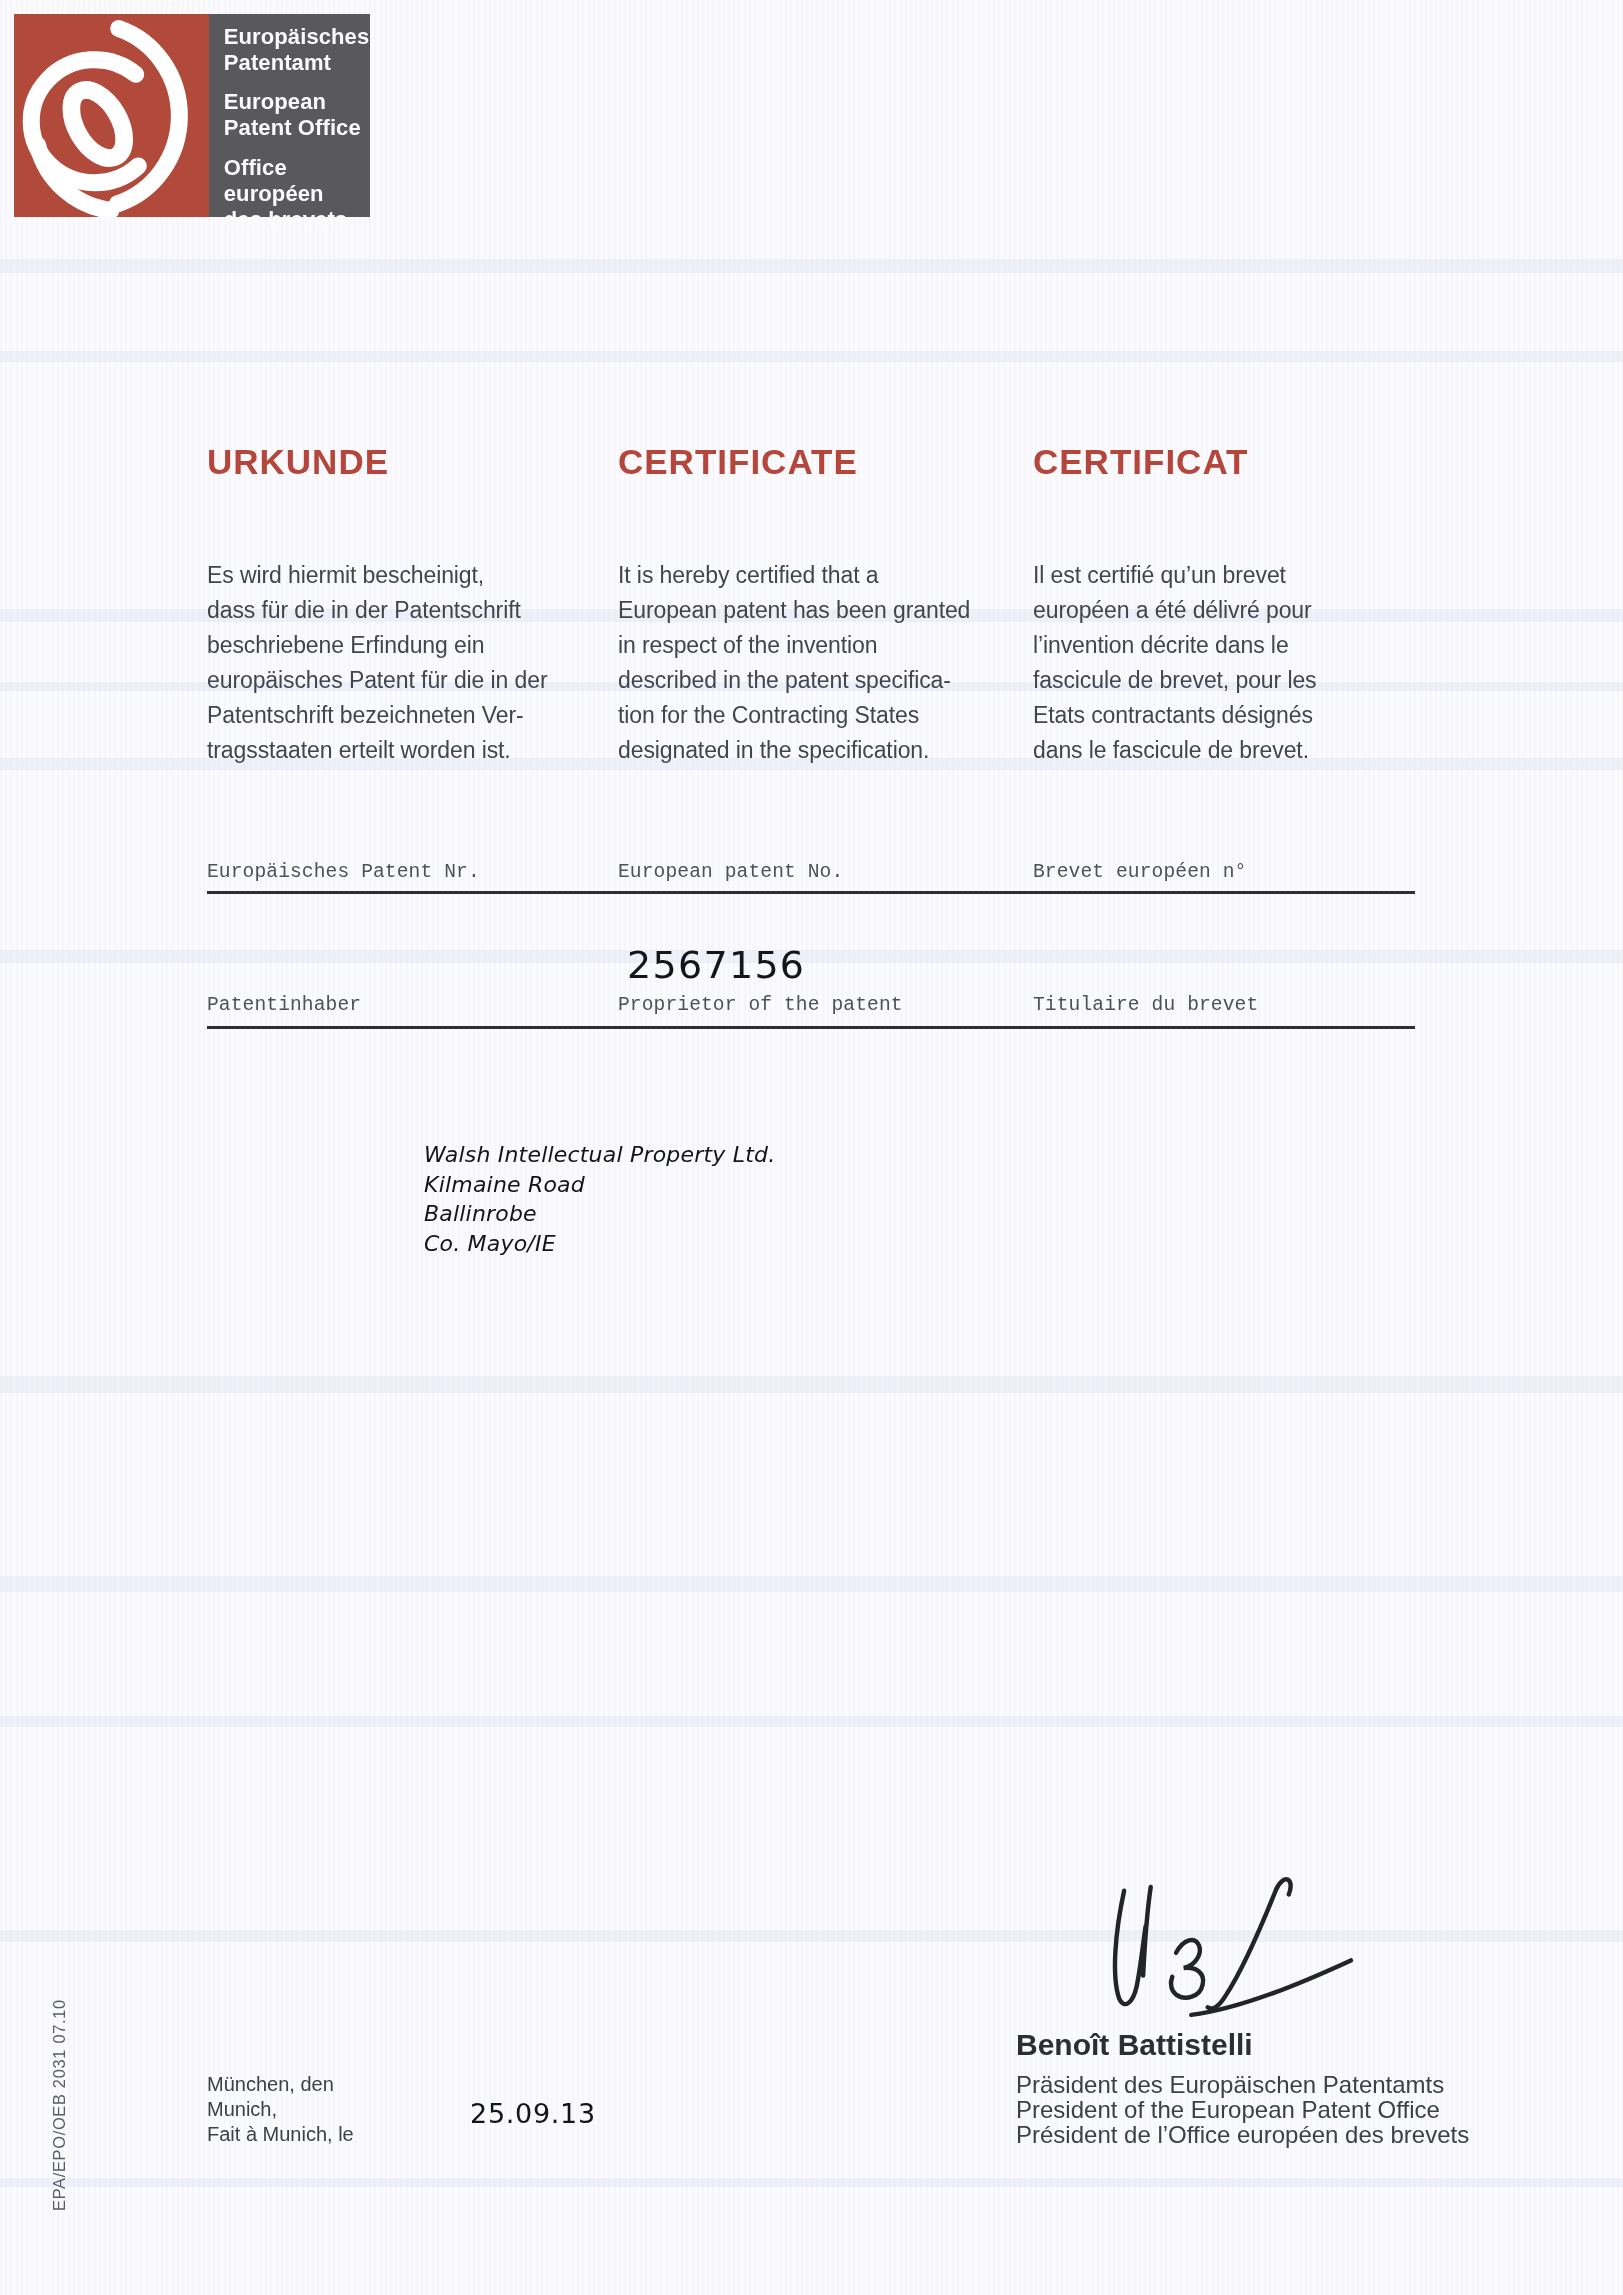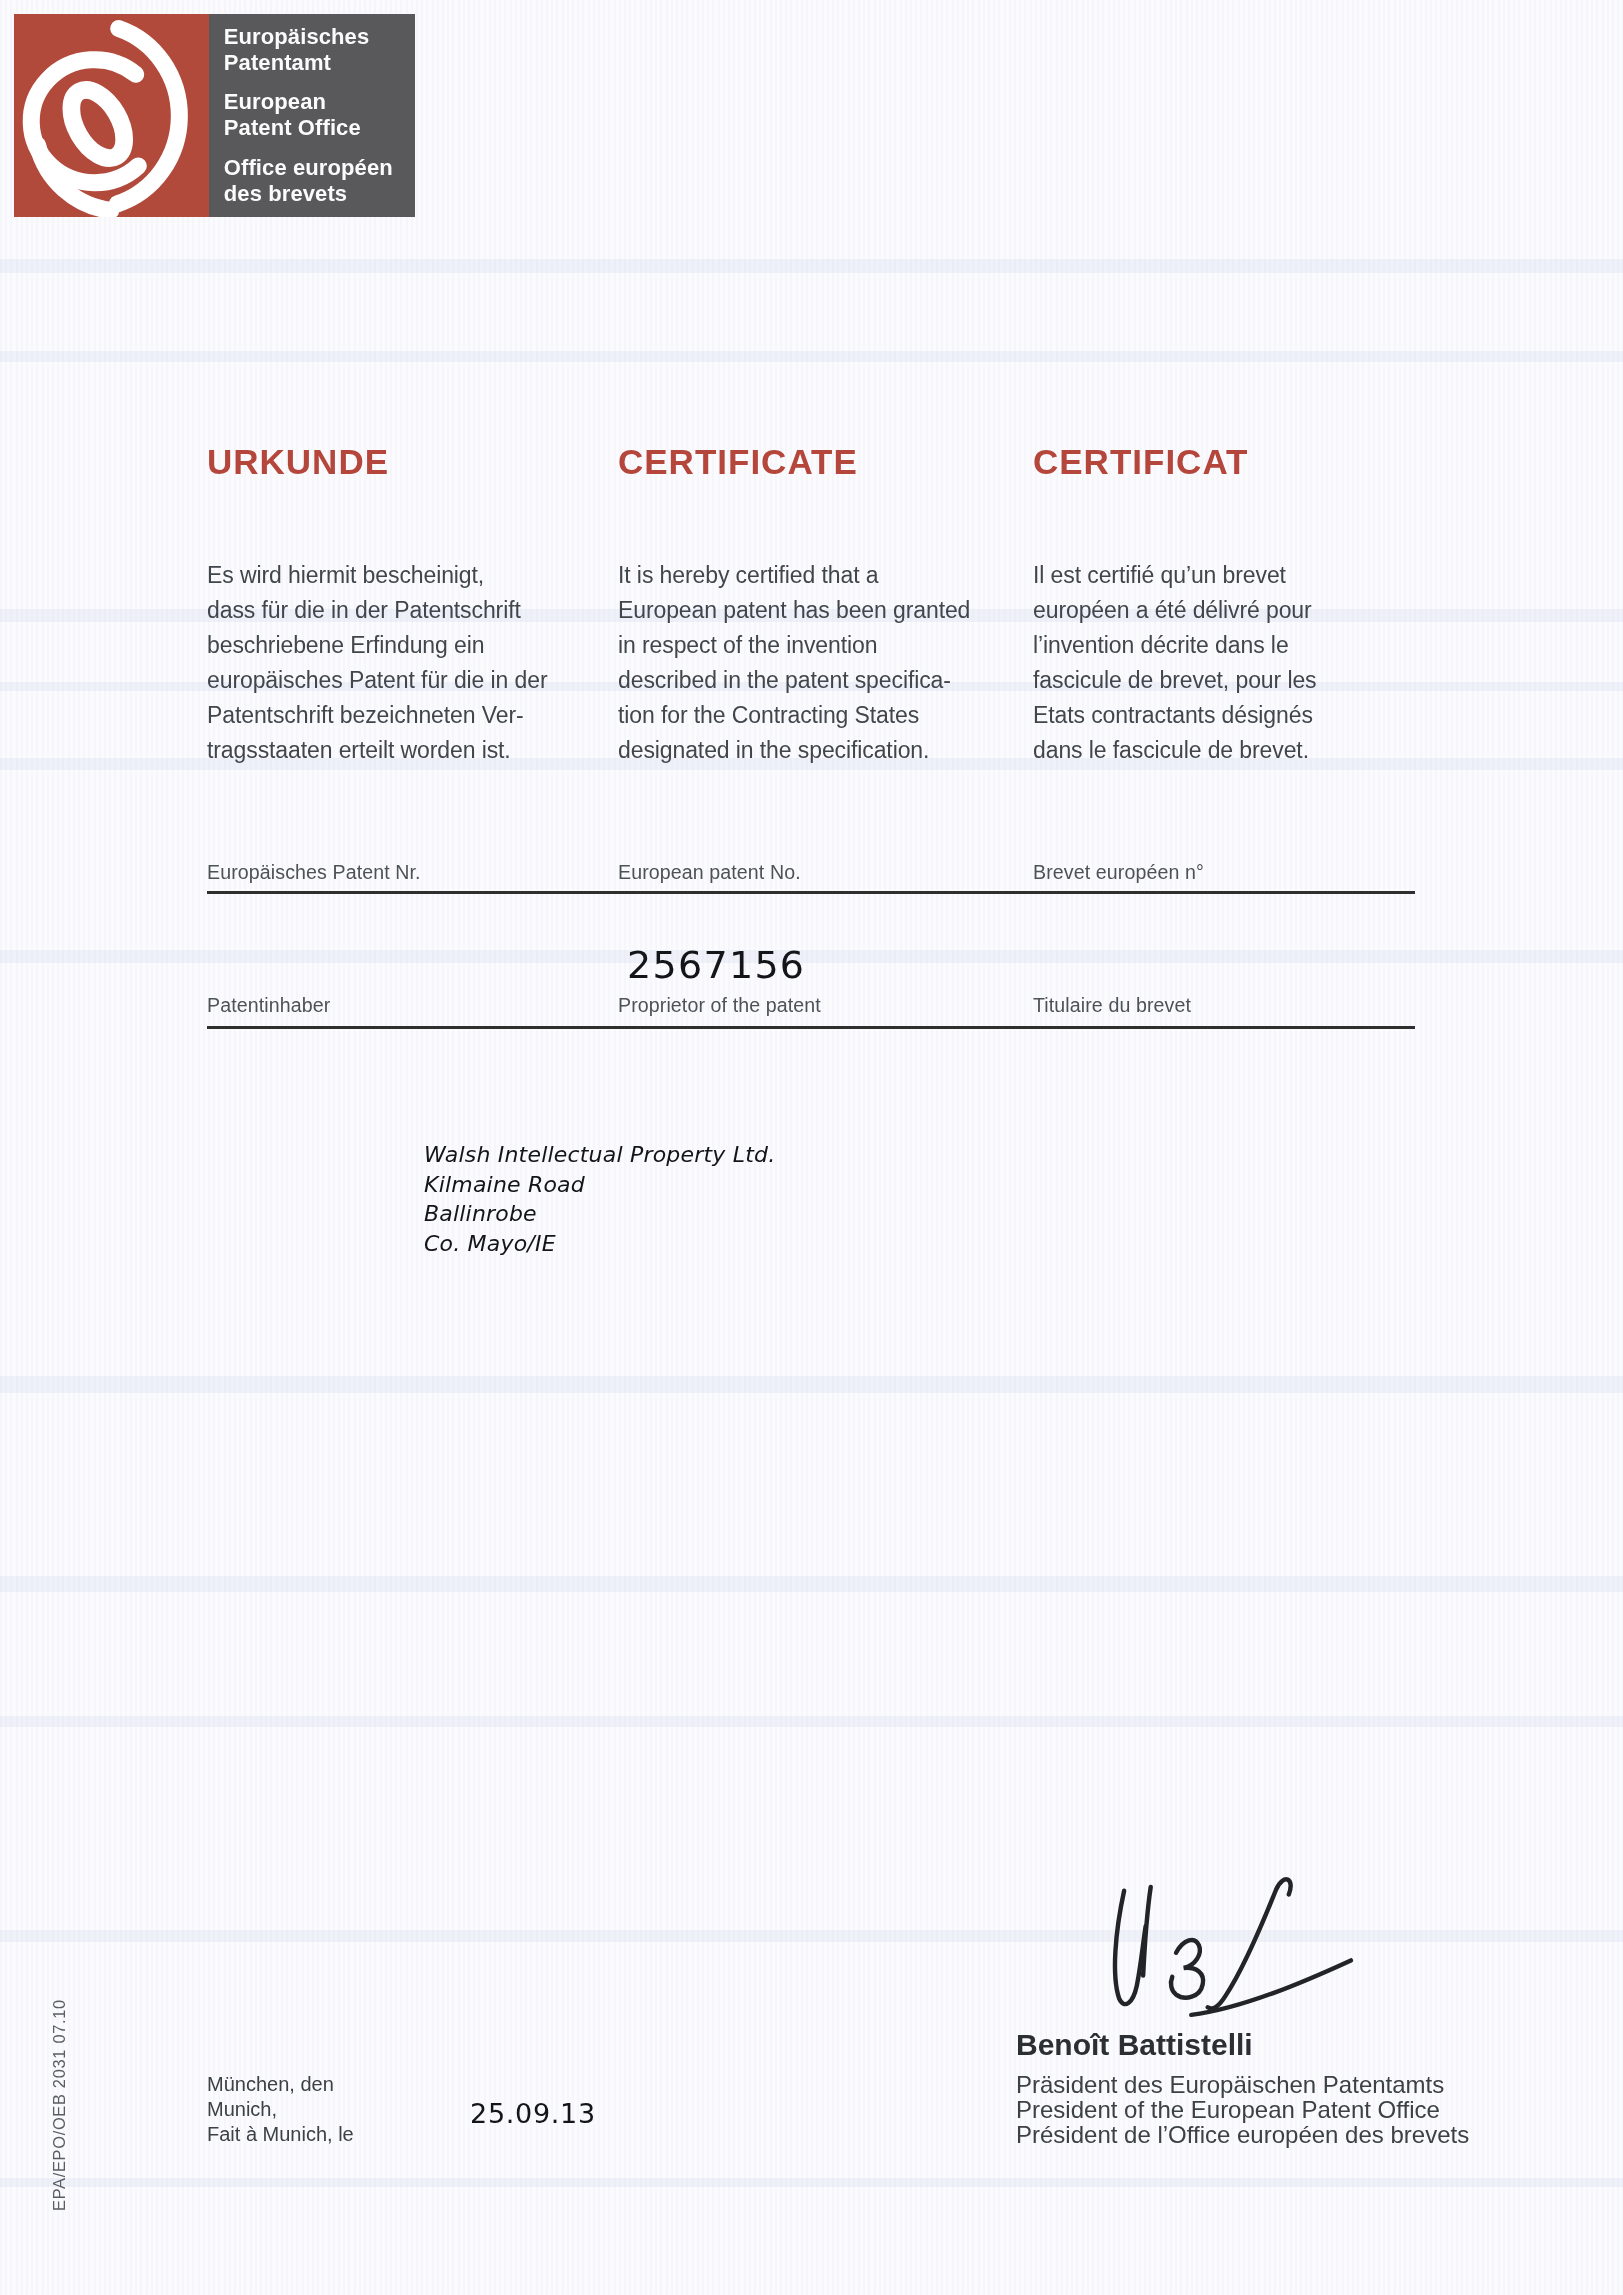--- a/index.html
+++ b/index.html
@@ -12,37 +12,37 @@
     content:"";position:absolute;inset:0;pointer-events:none;
     background:repeating-linear-gradient(90deg,rgba(212,216,240,0.14) 0 2px,rgba(255,255,255,0) 2px 5.2px);
   }
   .band{position:absolute;left:0;width:100%;background:rgba(206,211,236,0.26);}
   .b1{top:259px;height:14.4px}.b2{top:351px;height:10.5px}.b3{top:609px;height:13px}
   .b4{top:682px;height:9.2px}.b5{top:758px;height:11.8px}.b6{top:950px;height:13px}
   .b7{top:1376px;height:17px}.b8{top:1576px;height:15.7px}.b9{top:1716px;height:10.5px}
   .b10{top:1930px;height:11.8px}.b11{top:2178px;height:9.2px}
 
   
-  .logo{position:absolute;left:14.4px;top:14.4px;width:401px;height:203px;display:flex;}
+  .logo{position:absolute;left:14.4px;top:14.4px;width:356px;height:203px;display:flex;}
   .logo-red{width:195px;height:203px;background:#b24a3c;flex:0 0 auto;position:relative;}
   .logo-red svg{position:absolute;inset:0;}
   .logo-gray{flex:1;background:#59595c;color:#fbfbfb;padding:9.2px 0 0 14.4px;box-sizing:border-box;}
   .logo-group{margin:0 0 13.7px 0;}
   .logo-line{font-size:22px;font-weight:700;line-height:26px;letter-spacing:0.1px;}
 
   
   .col{position:absolute;top:444px;width:399px;}
   .col-de{left:207px}.col-en{left:618px}.col-fr{left:1033px}
   .col h1{
     margin:0;font-size:35px;font-weight:700;letter-spacing:1px;color:#b5463c;line-height:35px;
   }
   .para{position:absolute;top:114px;left:0;width:100%;}
   .para .line{font-size:23px;line-height:35px;color:#41464c;letter-spacing:-0.1px;}
 
-  .field-label{position:absolute;font-size:19.6px;color:#4d5257;letter-spacing:0.1px;}
+  .field-label{position:absolute;font-size:19.6px;color:#4d5257;letter-spacing:0.1px;font-family:Liberation Mono, monospace;}
   .lbl-row1{top:861px}.lbl-row2{top:994px}
   .lx1{left:207px}.lx2{left:618px}.lx3{left:1033px}
   .rule{position:absolute;left:207px;width:1208px;height:2.6px;background:#2f2f2f;}
   .rule1{top:891px}.rule2{top:1026px}
 
   .typed{font-family:"DejaVu Sans","Liberation Sans",sans-serif;color:#141518;}
   .patent-number{position:absolute;left:627px;top:943px;font-size:38px;letter-spacing:1.3px;}
   .address{position:absolute;left:424px;top:1140px;}
   .address .line{font-size:22px;line-height:29.5px;letter-spacing:0.2px;font-style:italic;}
 

